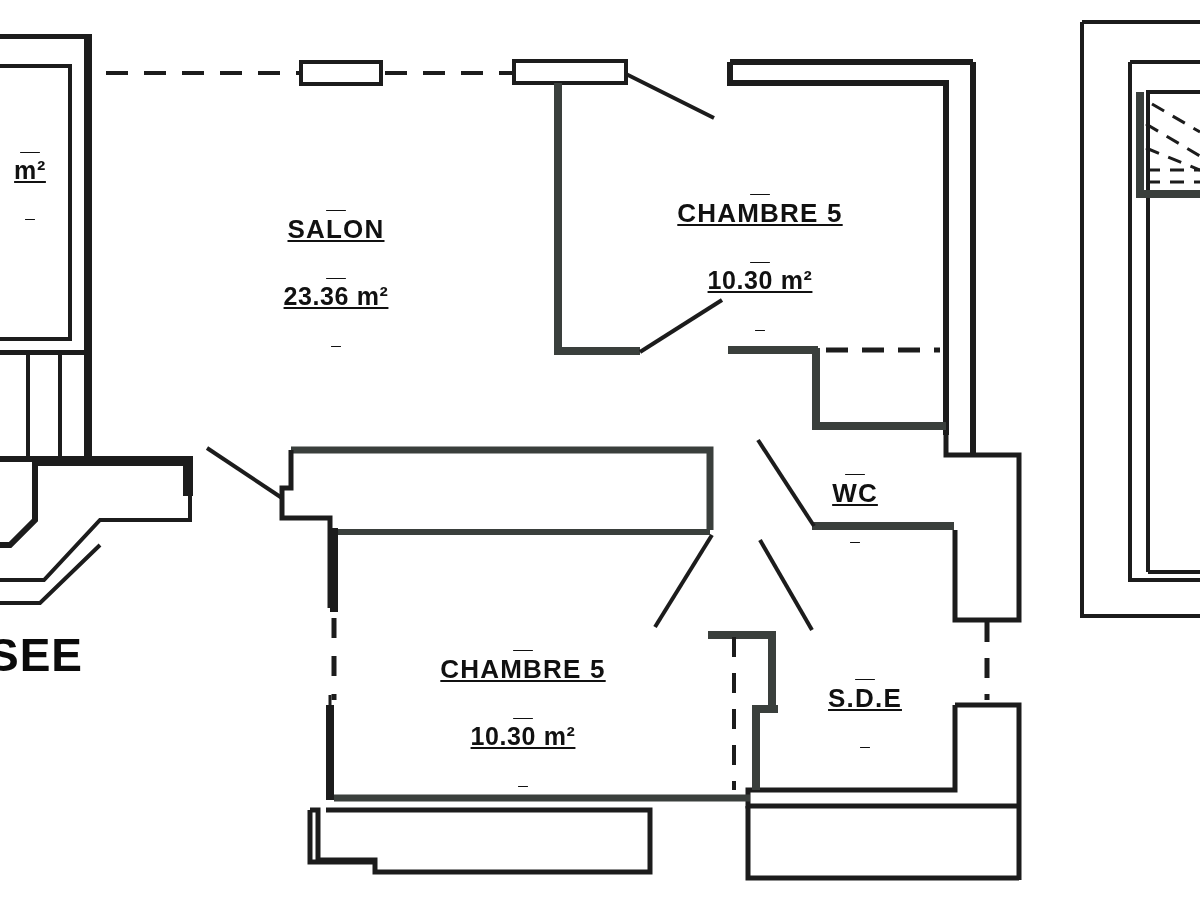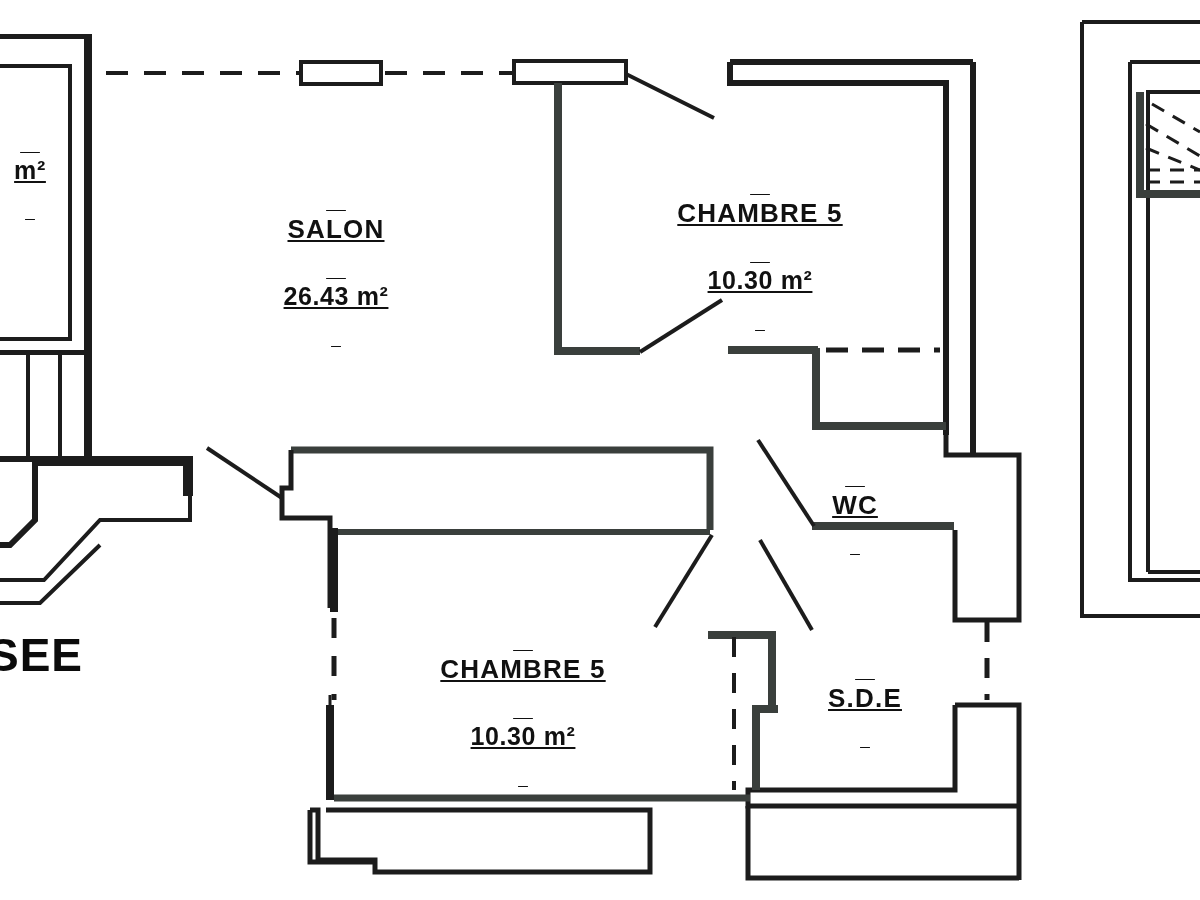--- a/index.html
+++ b/index.html
@@ -173,34 +173,34 @@
     </g>
 
   </svg>
 
   <div class="room-label" style="left:0px; top:118px; width:60px;">
     <span class="room-area">m²</span>
   </div>
 
   <div class="room-label" style="left:216px; top:176px; width:240px;">
     <span class="room-name">SALON</span>
-    <span class="room-area">26.43 m²</span>
+    <span class="room-area">23.36 m²</span>
   </div>
 
   <div class="room-label" style="left:620px; top:160px; width:280px;">
     <span class="room-name">CHAMBRE 5</span>
     <span class="room-area">10.30 m²</span>
   </div>
 
   <div class="room-label" style="left:388px; top:616px; width:270px;">
     <span class="room-name">CHAMBRE 5</span>
     <span class="room-area">10.30 m²</span>
   </div>
 
-  <div class="room-label" style="left:800px; top:452px; width:110px;">
+  <div class="room-label" style="left:800px; top:440px; width:110px;">
     <span class="room-name">WC</span>
   </div>
 
   <div class="room-label" style="left:790px; top:645px; width:150px;">
     <span class="room-name">S.D.E</span>
   </div>
 
   <div class="floor-title" style="left:-12px; top:628px;">SEE</div>
 
 </div>

